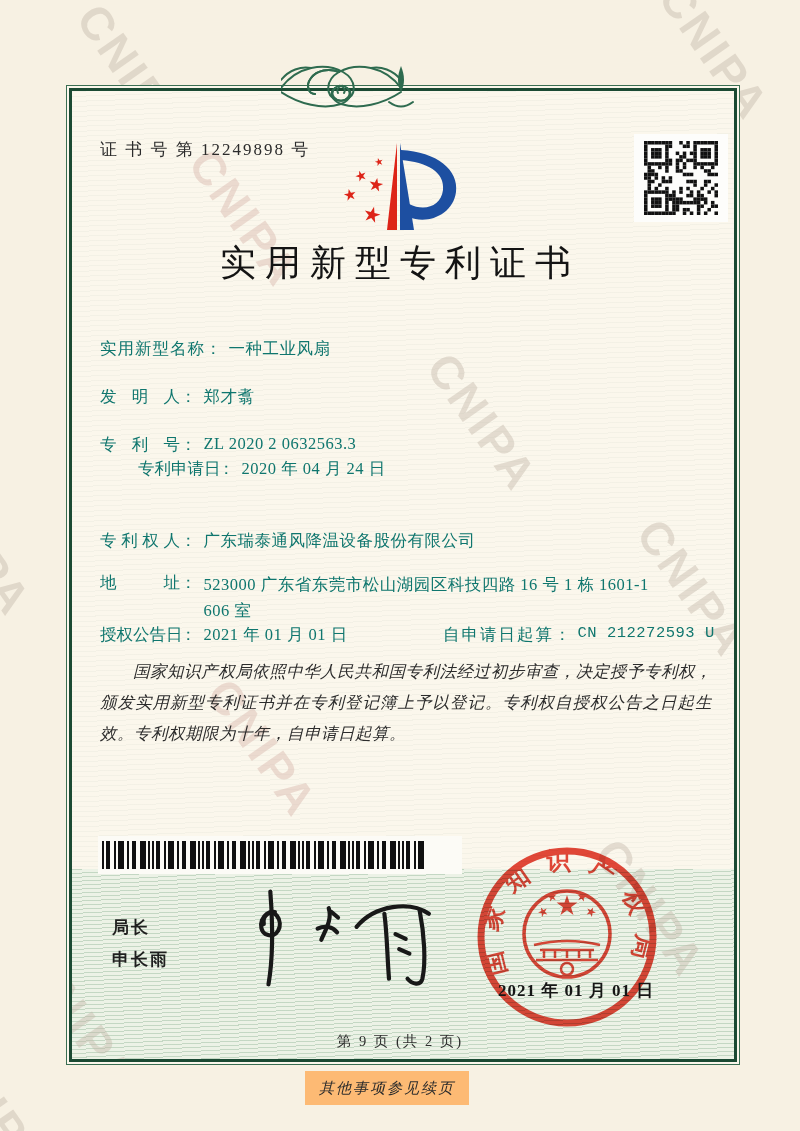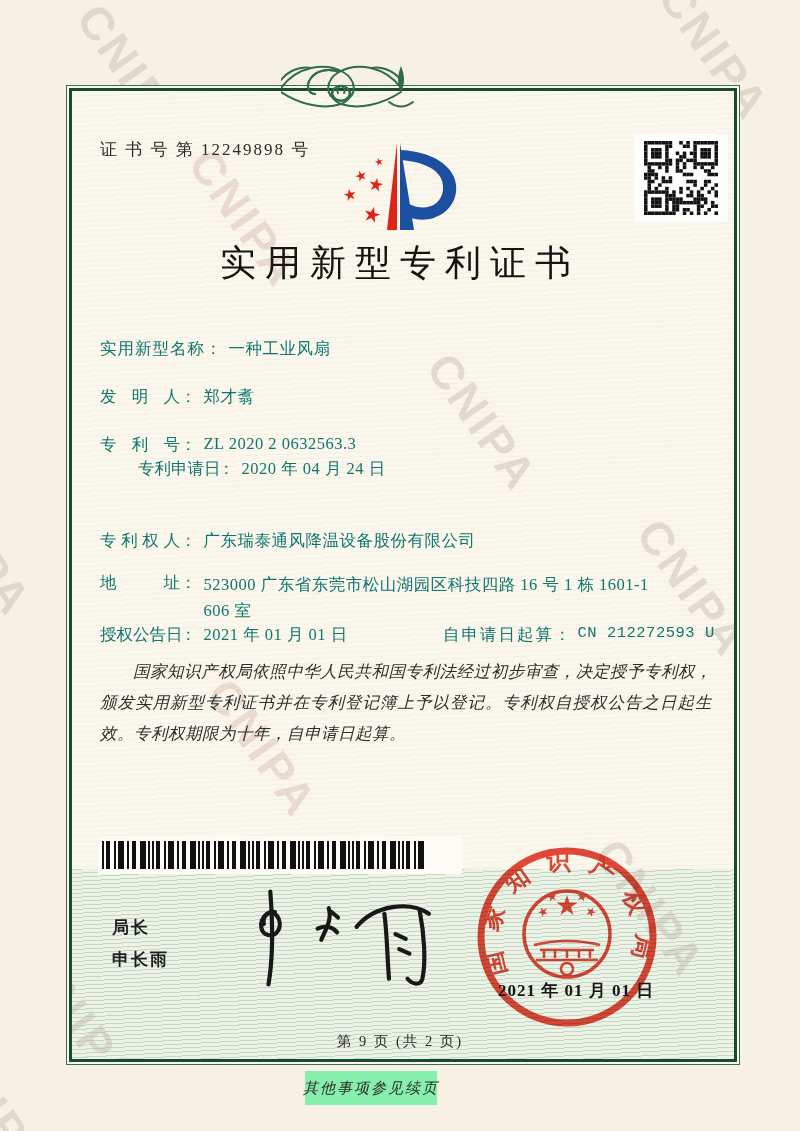--- a/index.html
+++ b/index.html
@@ -52,21 +52,21 @@
   .sig-name{position:absolute;left:112px;top:948px;font-family:"Liberation Sans","DejaVu Sans",sans-serif;
          font-weight:bold;font-size:17px;color:#1f1f1f;letter-spacing:2px;}
   .sig-svg{position:absolute;left:232px;top:886px;width:225px;height:102px;}
   
   .seal{position:absolute;left:472px;top:842px;width:190px;height:190px;mix-blend-mode:multiply;}
   .seal-date{position:absolute;left:498px;top:979px;font-size:17px;font-weight:bold;
          letter-spacing:1px;color:#161616;}
   
   .page-foot{position:absolute;left:0;top:1032px;width:100%;text-align:center;font-size:14.5px;
          letter-spacing:2px;color:#2c2c2c;}
-  .note-box{position:absolute;left:305px;top:1071px;width:132px;height:34px;background:#86efac;
+  .note-box{position:absolute;left:305px;top:1071px;width:164px;height:34px;background:#fdba74;
          display:flex;align-items:center;justify-content:center;}
   .note-box span{font-size:15px;font-style:italic;letter-spacing:2px;color:#2c2c2c;white-space:nowrap;}
 </style>
 </head>
 <body>
 
 <svg width="0" height="0" style="position:absolute">
   <defs>
     <polygon id="star" points="0,-1 0.225,-0.309 0.951,-0.309 0.363,0.118 0.588,0.809 0,0.382 -0.588,0.809 -0.363,0.118 -0.951,-0.309 -0.225,-0.309"></polygon>
   </defs>

